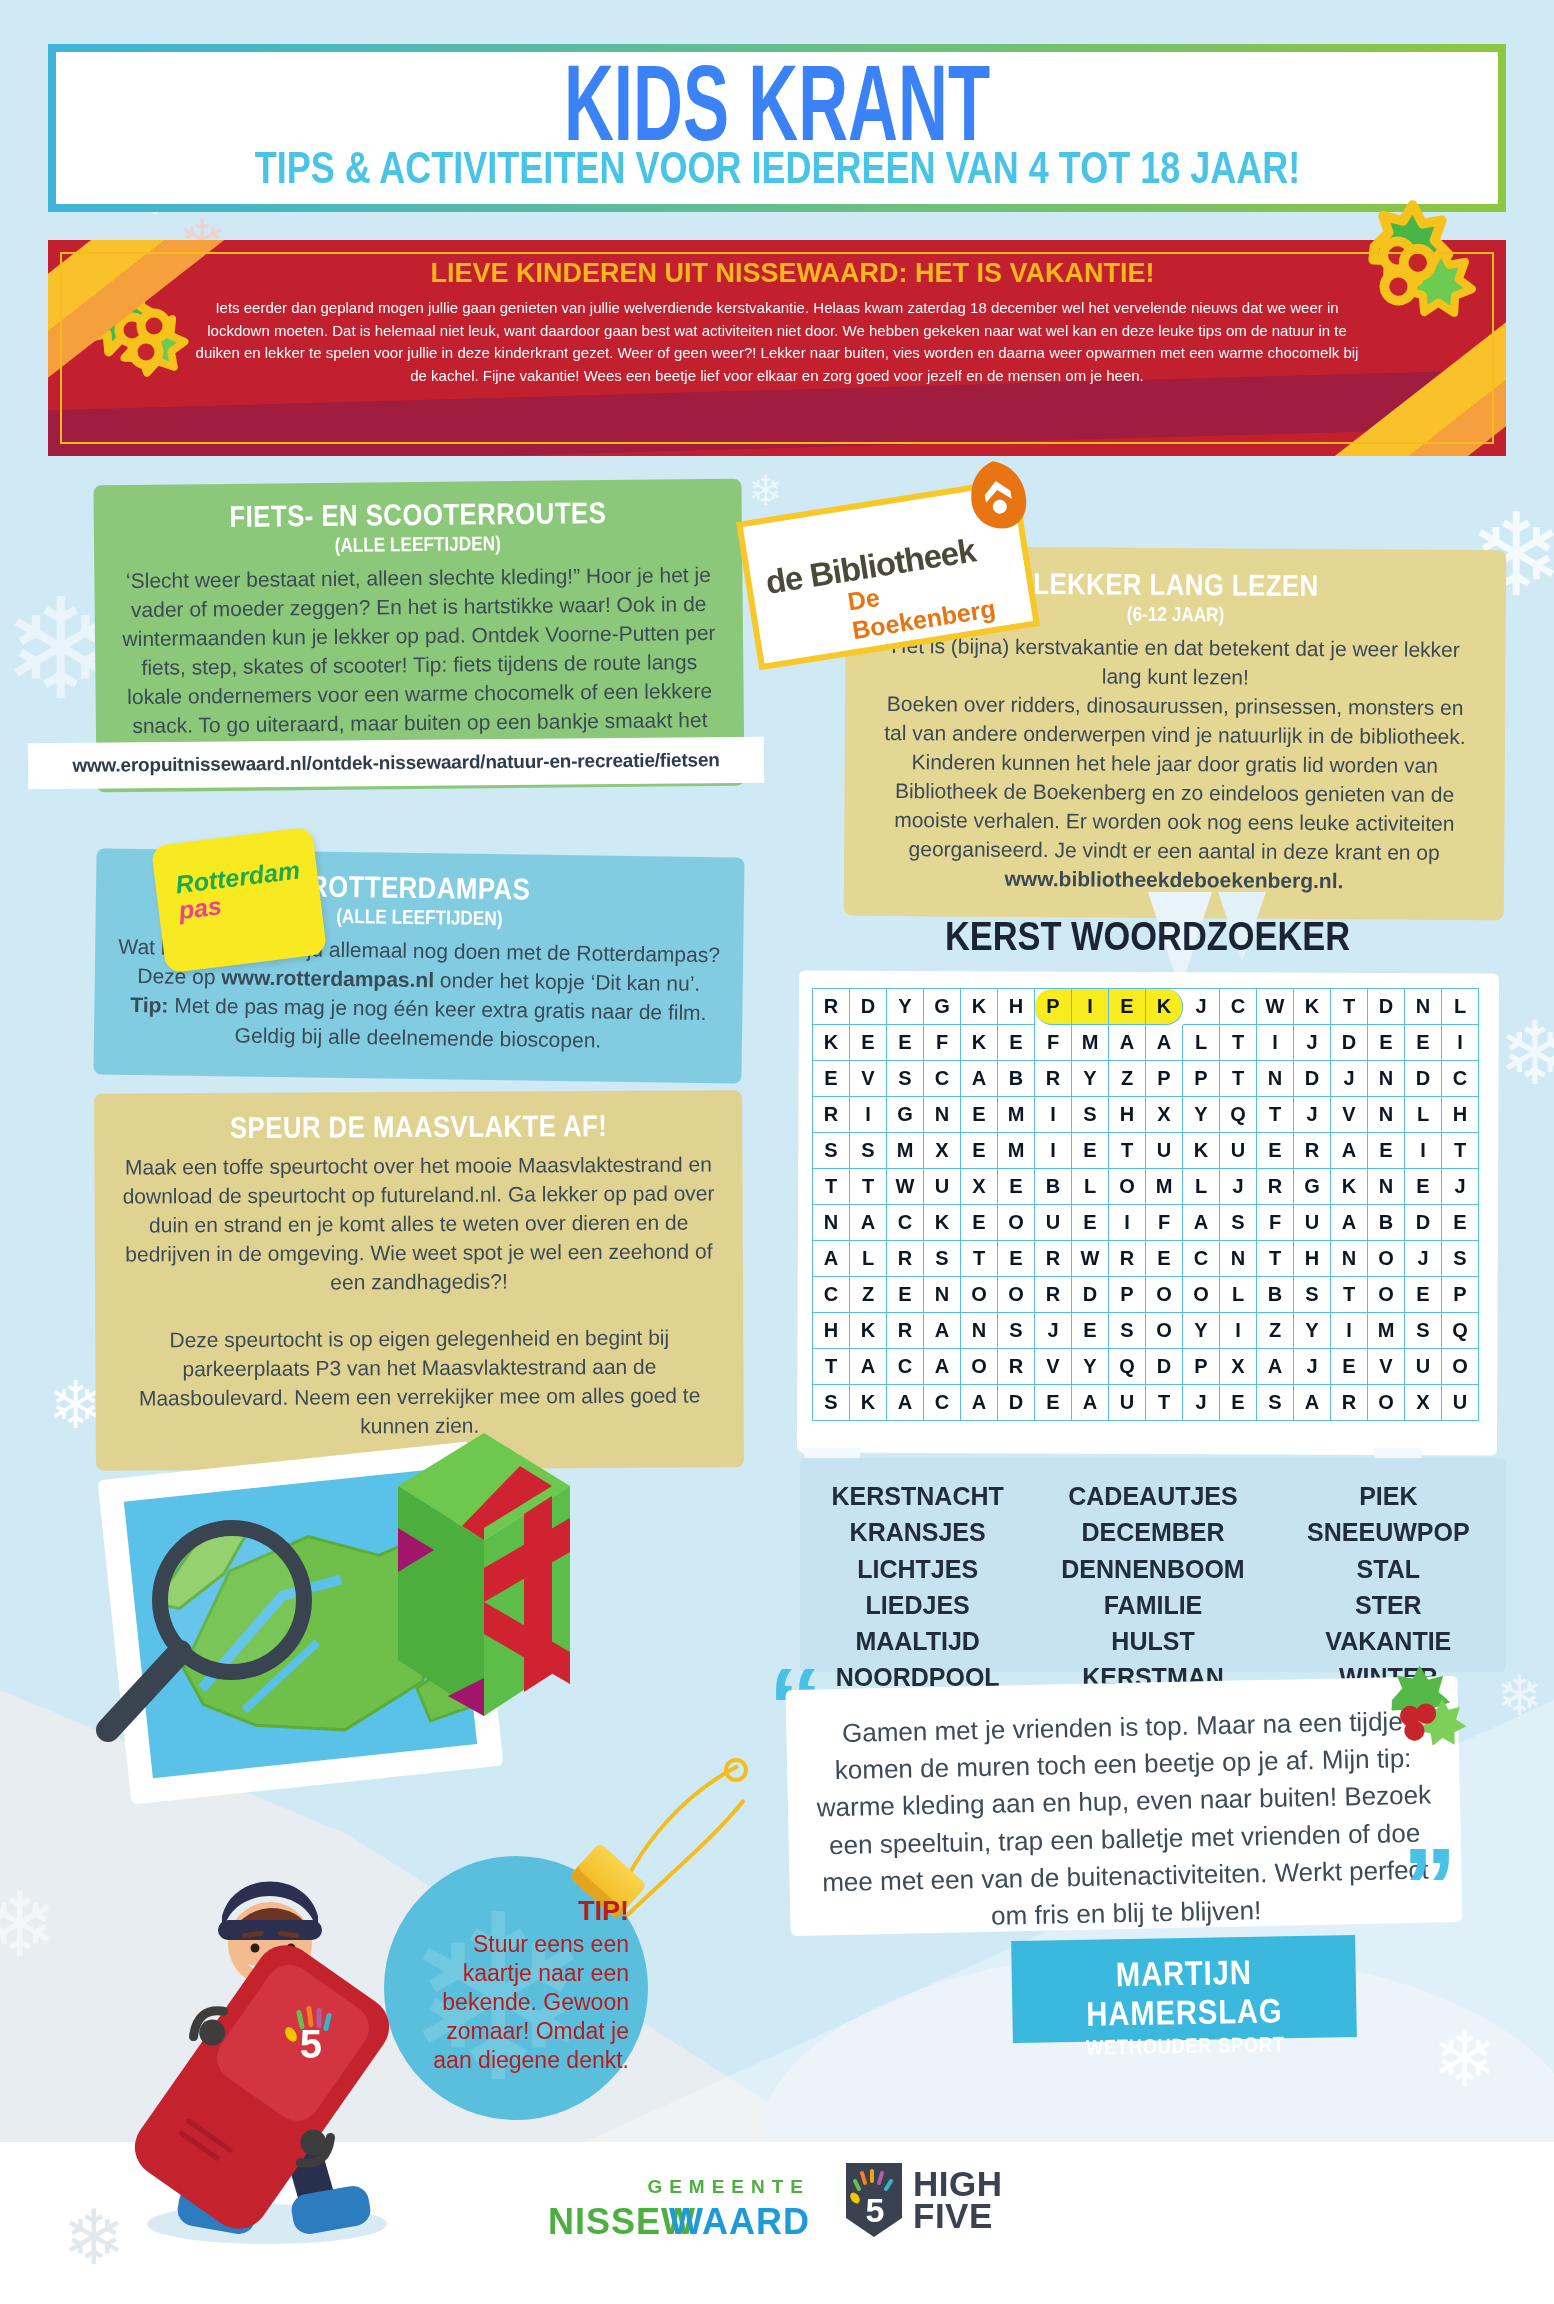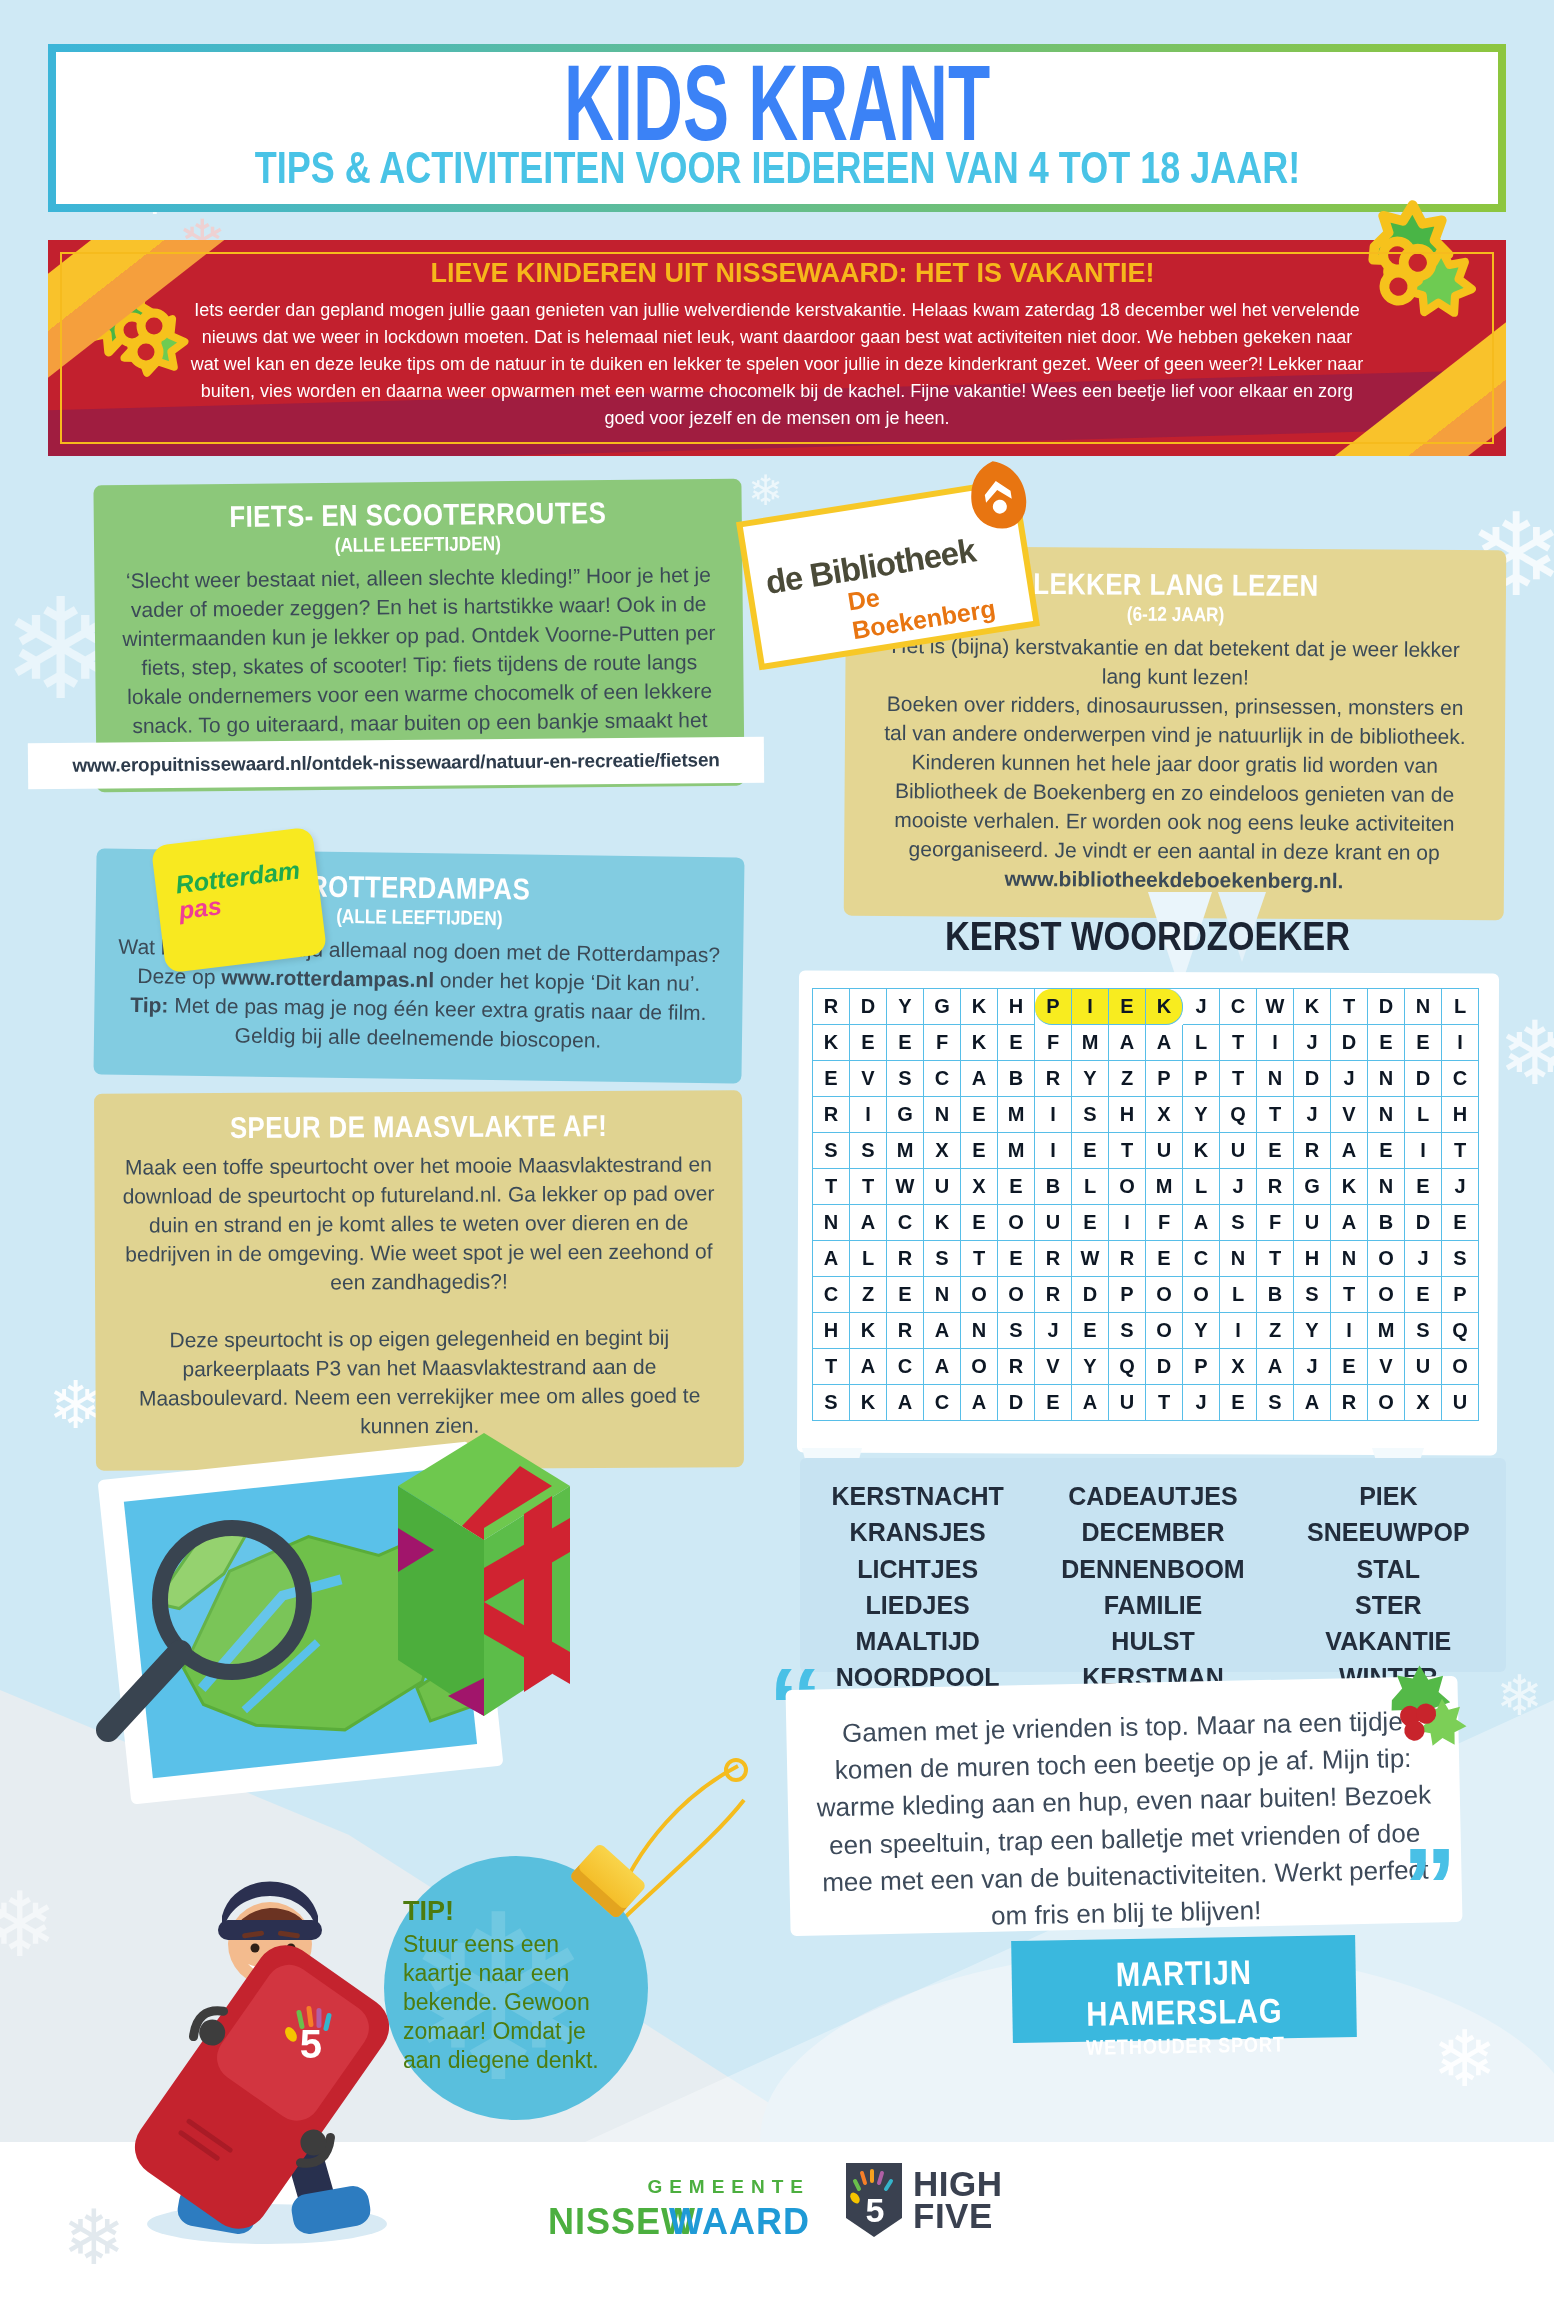--- a/index.html
+++ b/index.html
@@ -29,21 +29,21 @@
 
   
   .banner{left:48px;top:240px;width:1458px;height:216px;background:#c2202e;overflow:hidden;}
   .banner-outline{position:absolute;left:12px;top:12px;right:12px;bottom:12px;border:2px solid #f6bb1d;z-index:4;pointer-events:none;}
   .banner-stripe{position:absolute;left:-2%;bottom:8px;width:104%;height:58px;background:#a01d40;transform:rotate(-1.6deg);z-index:1;}
   .rib{position:absolute;background:linear-gradient(to bottom,#f9c22b 55%,#f59f3d 55%);z-index:2;}
   .rib-tl{left:-120px;top:-10px;width:380px;height:82px;transform:rotate(-38deg);}
   .rib-br{right:-120px;bottom:-14px;width:380px;height:82px;transform:rotate(-38deg);}
   .banner-title{position:relative;z-index:5;margin-top:18px;text-align:center;font-size:27px;font-weight:bold;color:#f6b71b;padding-left:31px;}
   .banner-body{position:relative;z-index:5;margin:8px auto 16px;width:1180px;text-align:center;
-               font-size:18px;color:#fff;line-height:1.5;}
+               font-size:15px;color:#fff;line-height:1.5;}
 
   
   .box{border-radius:8px;}
   .box-title{text-align:center;font-size:30px;font-weight:bold;color:#fff;letter-spacing:.5px;}
   .box-sub{text-align:center;font-size:20px;font-weight:bold;color:#fff;margin-top:1px;}
   .box-body{margin:8px auto 0;text-align:center;font-size:21px;color:#3b4a57;line-height:1.38;}
   .b{font-weight:bold;}
 
   .box-green{left:95px;top:482px;width:648px;background:#8cc87a;transform:rotate(-.6deg);padding:16px 0 22px;}
   .box-green .box-body{width:600px;}
@@ -98,21 +98,21 @@
   .badge{left:1012px;top:1938px;width:344px;height:102px;background:#3ab8de;transform:rotate(-1deg);
          text-align:center;color:#fff;box-sizing:border-box;padding-top:16px;}
   .badge-name{font-size:34px;font-weight:bold;letter-spacing:1px;}
   .badge-role{font-size:21px;font-weight:bold;letter-spacing:1px;margin-top:2px;}
 
   
   .bauble{left:384px;top:1856px;width:264px;height:264px;border-radius:50%;background:#59bfdd;}
   .bauble::before{content:"❄";position:absolute;left:18px;top:10px;font-size:230px;color:rgba(255,255,255,.14);}
   .bauble-cap{left:576px;top:1858px;width:64px;height:46px;background:linear-gradient(#f9d44a,#f3b71f);
               border-radius:6px;transform:rotate(42deg);box-shadow:inset 0 -12px 0 #e3a41f;}
-  .tip-text{left:403px;top:1894px;width:226px;text-align:left;color:#4d7c0f;font-size:23px;line-height:1.26;}
+  .tip-text{left:403px;top:1894px;width:226px;text-align:right;color:#b91c1c;font-size:23px;line-height:1.26;}
   .tip-title{font-size:27px;font-weight:bold;margin-bottom:2px;}
 
   
   .footer{left:0;top:2142px;width:1554px;height:162px;background:#fff;}
   .gem{left:540px;top:2176px;width:270px;text-align:right;}
   .gem-top{font-size:19px;font-weight:bold;letter-spacing:7px;color:#4caf3f;margin-left:7px;}
   .gem-name{margin-top:3px;font-size:36px;font-weight:bold;letter-spacing:1px;white-space:nowrap;}
   .gem-green{color:#4caf3f;}
   .gem-blue{color:#1f9ad6;margin-left:-27px;}
   .hf{left:845px;top:2162px;display:flex;align-items:center;}

